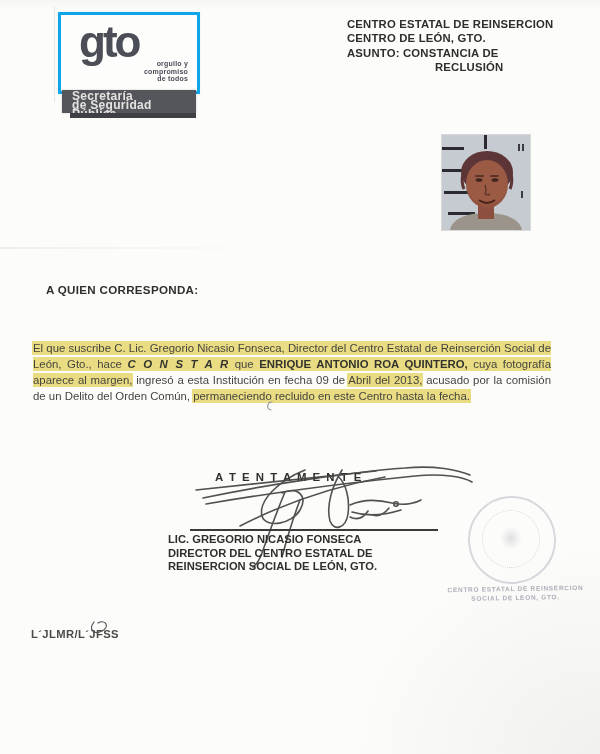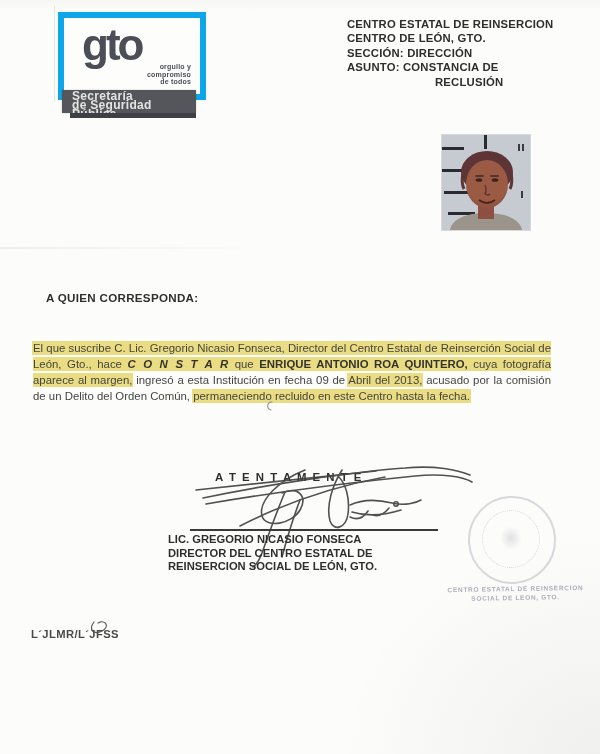--- a/index.html
+++ b/index.html
@@ -14,42 +14,42 @@
     background:linear-gradient(90deg,rgba(120,120,120,.10),rgba(120,120,120,0) 45%);}
   .crease-v{position:absolute;left:54px;top:6px;width:1px;height:96px;background:rgba(100,100,100,.14);}
   .shade-br{position:absolute;right:0;bottom:0;width:260px;height:220px;
     background:radial-gradient(ellipse at 100% 100%,rgba(100,100,110,.08),rgba(0,0,0,0) 70%);}
   .shade-top{position:absolute;left:0;top:0;width:600px;height:10px;
     background:linear-gradient(rgba(120,120,120,.05),rgba(0,0,0,0));}
 
   
   .logo{position:absolute;left:58px;top:12px;width:138px;height:110px;}
   .logo-white{position:absolute;left:0;top:0;width:136px;height:76px;background:#fdfdfc;
-    border:6px solid #0ea5e9;box-shadow:0 0 3px rgba(0,0,0,.06);}
+    border:3px solid #0ea5e9;box-shadow:0 0 3px rgba(0,0,0,.06);}
   .logo-gto{position:absolute;left:18px;top:2px;font-size:44px;font-weight:bold;
     letter-spacing:-3px;color:#4b4e57;}
   .logo-tag{position:absolute;right:9px;top:45px;text-align:right;font-size:7px;
     font-weight:bold;line-height:7.5px;color:#4b4e57;letter-spacing:.2px;}
   .logo-band{position:absolute;left:4px;top:78px;width:134px;height:23px;background:#54565b;
     box-shadow:0 0 2px rgba(0,0,0,.2);}
   .logo-band-text{padding:2px 0 0 10px;font-size:12px;font-weight:bold;line-height:9px;
     color:#e3e3e1;letter-spacing:.3px;}
   .logo-strip{position:absolute;left:12px;top:101px;width:126px;height:5px;background:#3e4045;}
 
   
   .doc-header{position:absolute;left:347px;top:17px;width:246px;
     font-size:11.3px;font-weight:bold;line-height:14.4px;color:#2e2e2c;letter-spacing:.2px;}
   .hdr-indent{text-indent:88px;}
 
   
   .photo{position:absolute;left:442px;top:135px;width:88px;height:95px;
     outline:1px solid rgba(60,60,70,.18);filter:blur(.3px);}
 
   .salutation{position:absolute;left:46px;top:283px;font-size:11.6px;font-weight:bold;
-    color:#2f2f2d;letter-spacing:.3px;margin-top:8px;}
+    color:#2f2f2d;letter-spacing:.3px;}
 
   .body-par{position:absolute;left:33px;width:518px;font-size:11.4px;line-height:16px;
     text-align:justify;color:#45453f;}
   #par1{top:329px;}
   #par2{top:423px;}
   .hl{background:#e9dc82;box-shadow:0 0 0 1px #e9dc82;}
   .b{font-weight:bold;color:#34342f;}
   .i{font-style:italic;letter-spacing:1px;}
 
   .closing{position:absolute;left:215px;top:471px;font-size:11.4px;font-weight:bold;
@@ -100,21 +100,20 @@
         <div>Secretaría</div>
         <div>de Seguridad Pública</div>
       </div>
     </div>
     <div class="logo-strip"></div>
   </div>
 
   <div class="doc-header">
     <div>CENTRO ESTATAL DE REINSERCION</div>
     <div>CENTRO DE LEÓN, GTO.</div>
-    <div>SECCIÓN: DIRECCIÓN</div>
     <div>ASUNTO: CONSTANCIA DE</div>
     <div class="hdr-indent">RECLUSIÓN</div>
   </div>
 
   <svg class="photo" viewBox="0 0 88 95">
     <rect x="0" y="0" width="88" height="95" fill="#c6cbd2"></rect>
 
     <rect x="42" y="0" width="3" height="14" fill="#2a2a30"></rect>
     <rect x="0" y="12" width="22" height="3" fill="#2a2a30"></rect>
     <rect x="0" y="34" width="26" height="3" fill="#2a2a30"></rect>

